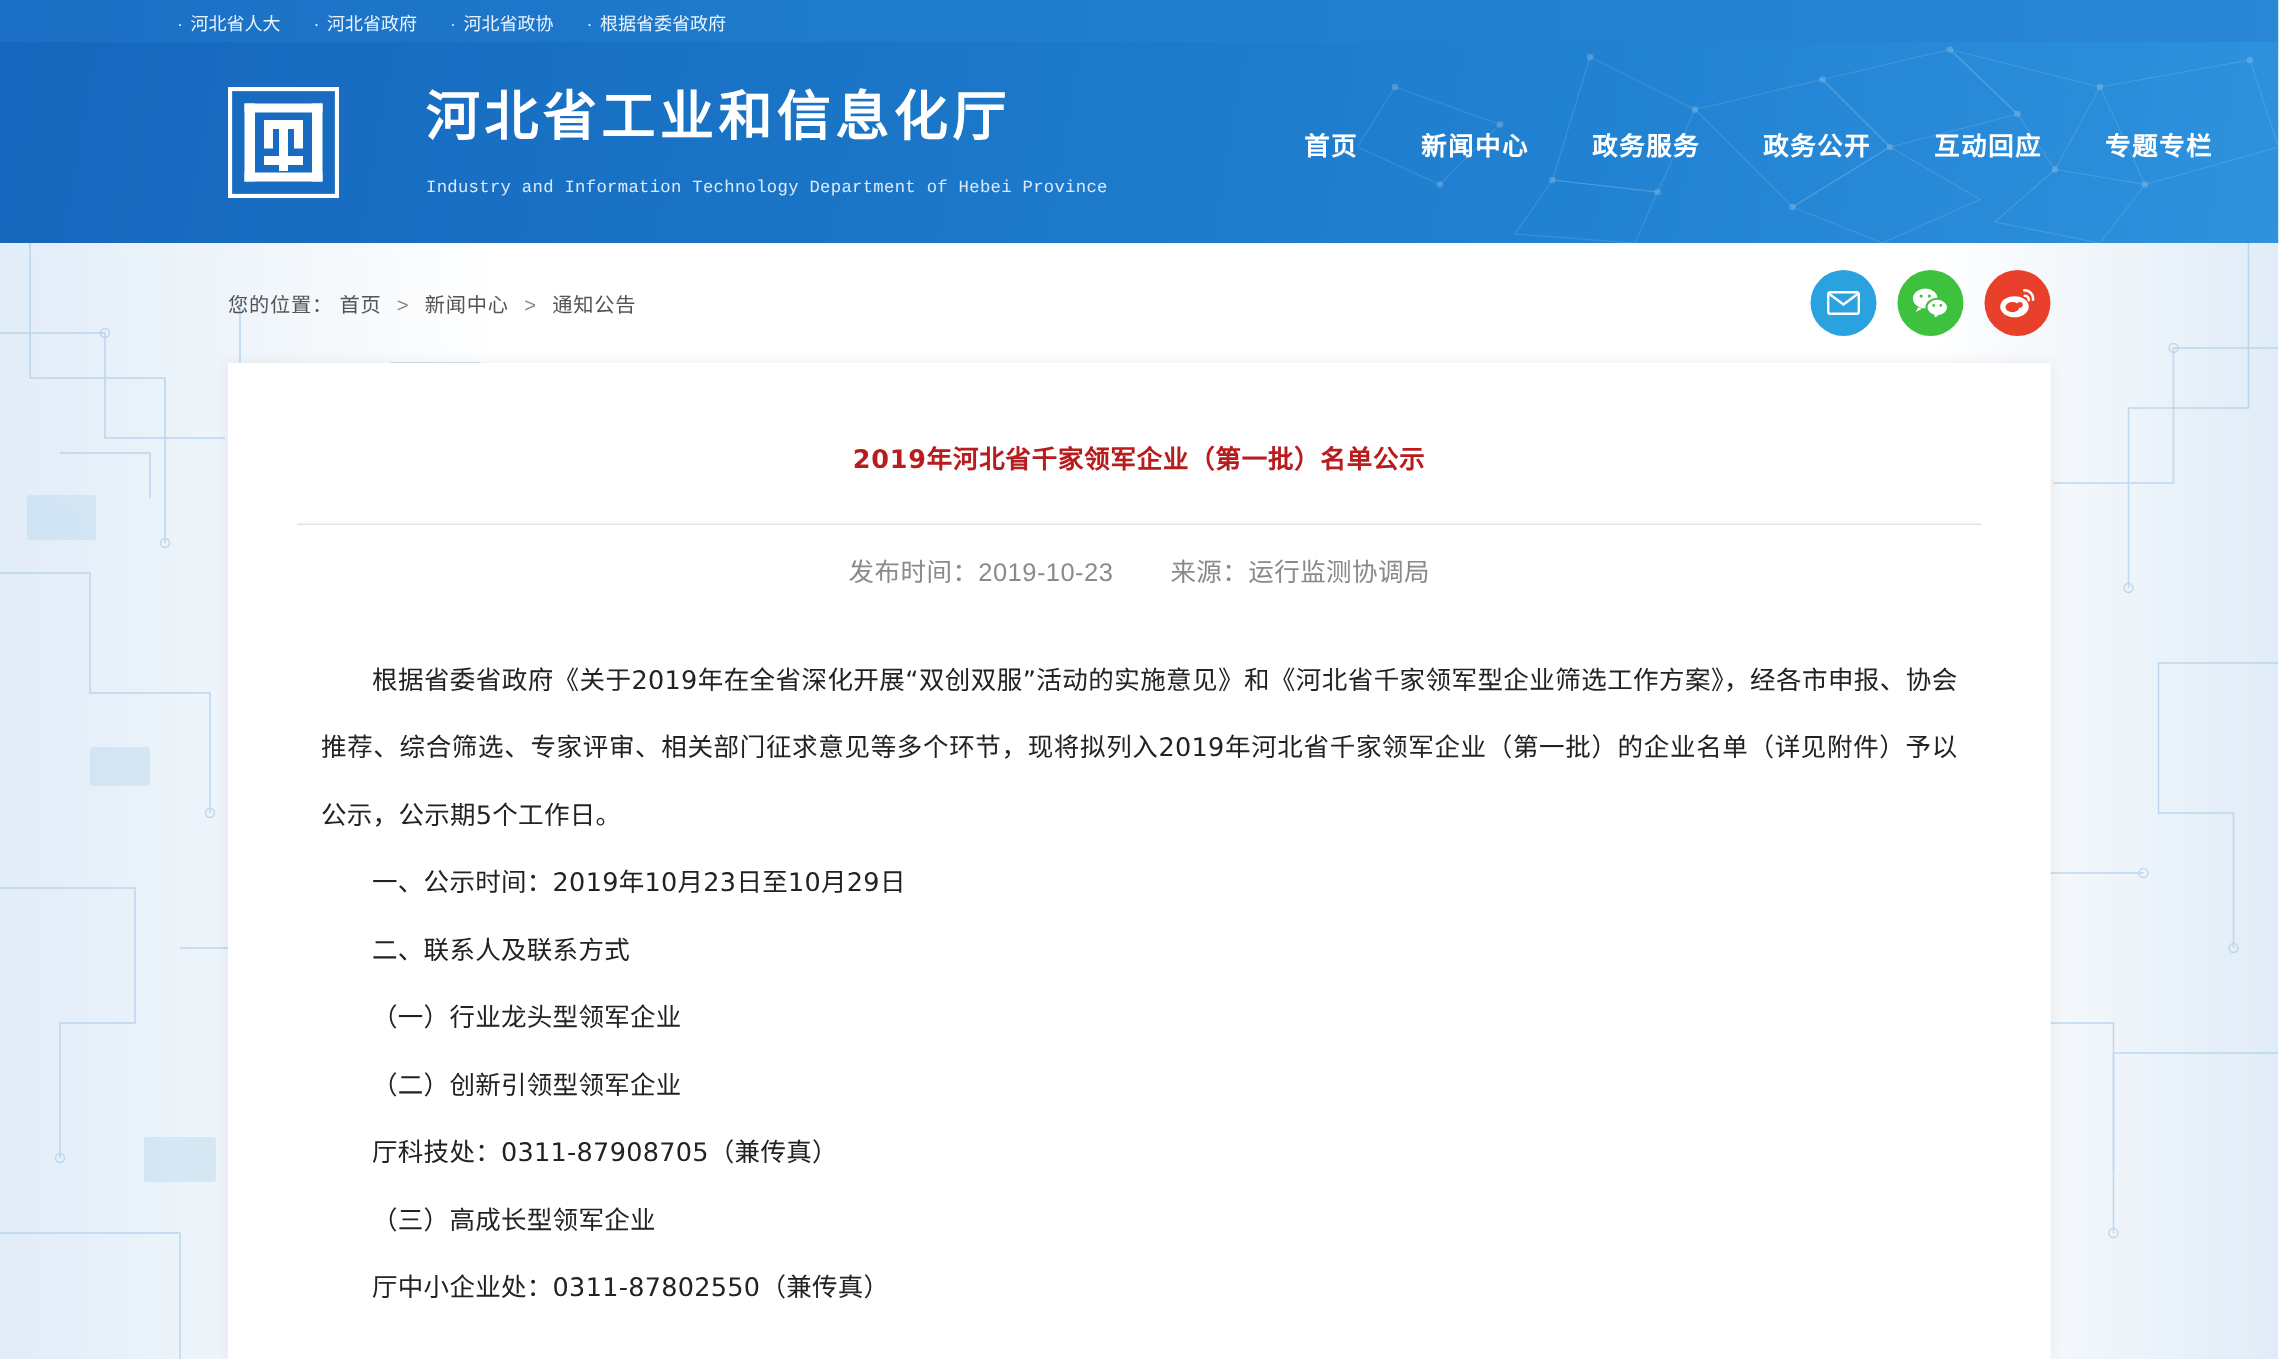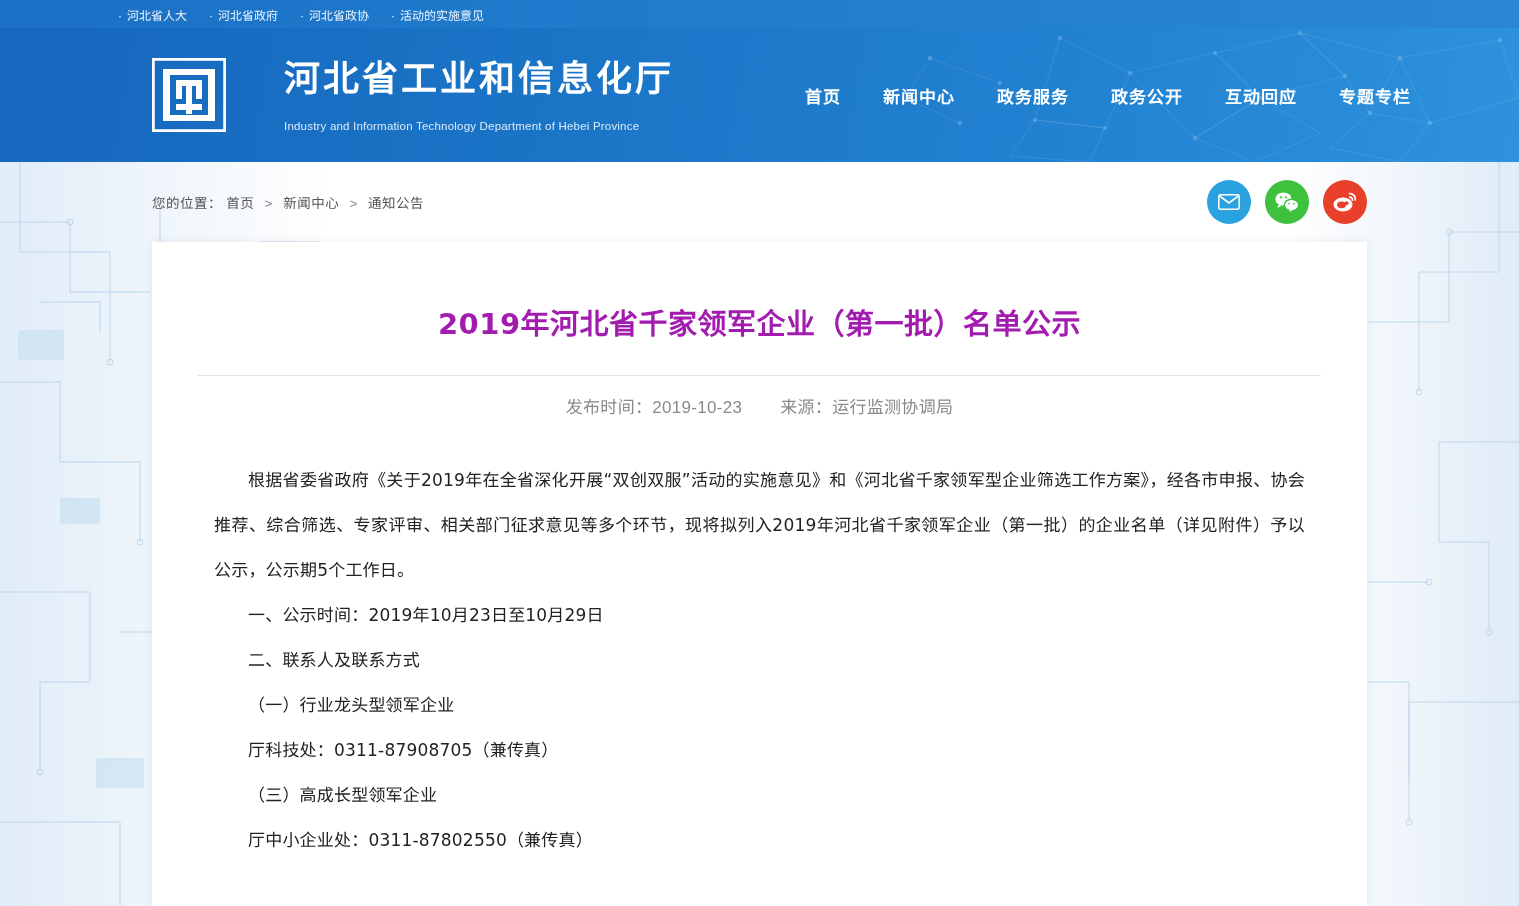--- a/index.html
+++ b/index.html
@@ -72,21 +72,21 @@
     font-weight: bold;
     letter-spacing: 3px;
     line-height: 1.15;
     font-family: "DejaVu Sans", "Liberation Sans", sans-serif;
   }
   .logo-text-en {
     color: #dbeaf9;
     font-size: 11.5px;
     letter-spacing: 0.2px;
     margin-top: 20px;
-    font-family: Liberation Sans, sans-serif;
+    font-family: Liberation Mono, monospace;
   }
 
   .nav {
     display: flex;
     align-items: center;
     margin-left: 110px;
     position: relative;
     z-index: 2;
     gap: 0;
   }
@@ -161,23 +161,23 @@
     position: relative;
     z-index: 3;
     margin: 0 152px;
     background: #ffffff;
     min-height: 664px;
     box-shadow: 0 0 10px rgba(0,0,0,0.07);
     padding: 42px 40px 10px 40px;
   }
   .article-title {
     text-align: center;
-    font-size: 29px;
+    font-size: 17px;
     font-weight: bold;
-    color: #a21caf;
+    color: #b91c1c;
     letter-spacing: 0.5px;
     line-height: 1.5;
     padding: 0 40px;
     font-family: "DejaVu Sans", "Liberation Sans", sans-serif;
   }
   .title-rule {
     margin: 28px 6px 0 6px;
     border-top: 1px solid #e3e3e3;
   }
   .meta {
@@ -203,21 +203,21 @@
   .article-body p.indent { text-indent: 2em; }
 </style>
 </head>
 <body>
 
 <div class="topbar">
   <div class="topbar-links">
     <span class="topbar-link">河北省人大</span>
     <span class="topbar-link">河北省政府</span>
     <span class="topbar-link">河北省政协</span>
-    <span class="topbar-link">活动的实施意见</span>
+    <span class="topbar-link">根据省委省政府</span>
   </div>
 </div>
 
 <div class="header">
   <svg class="header-deco" viewBox="0 0 1519 134" preserveAspectRatio="none">
     <g stroke="#ffffff" stroke-opacity="0.35" fill="none" stroke-width="0.8">
       <path d="M1060 10 L1130 45 L1105 100 L1035 92 Z"></path>
       <path d="M1130 45 L1215 25 L1260 70 L1195 110 Z"></path>
       <path d="M1215 25 L1300 5 L1345 48 L1260 70 Z"></path>
       <path d="M1300 5 L1400 30 L1370 85 L1345 48 Z"></path>
@@ -390,19 +390,20 @@
       <span>发布时间：2019-10-23</span>
       <span class="meta-gap"></span>
       <span>来源：运行监测协调局</span>
     </div>
 
     <div class="article-body">
       <p class="indent">根据省委省政府《关于2019年在全省深化开展“双创双服”活动的实施意见》和《河北省千家领军型企业筛选工作方案》，经各市申报、协会推荐、综合筛选、专家评审、相关部门征求意见等多个环节，现将拟列入2019年河北省千家领军企业（第一批）的企业名单（详见附件）予以公示，公示期5个工作日。</p>
       <p class="indent">一、公示时间：2019年10月23日至10月29日</p>
       <p class="indent">二、联系人及联系方式</p>
       <p class="indent">（一）行业龙头型领军企业</p>
+      <p class="indent">（二）创新引领型领军企业</p>
       <p class="indent">厅科技处：0311-87908705（兼传真）</p>
       <p class="indent">（三）高成长型领军企业</p>
       <p class="indent">厅中小企业处：0311-87802550（兼传真）</p>
 
     </div>
   </div>
 </div>
 
 </body></html>

